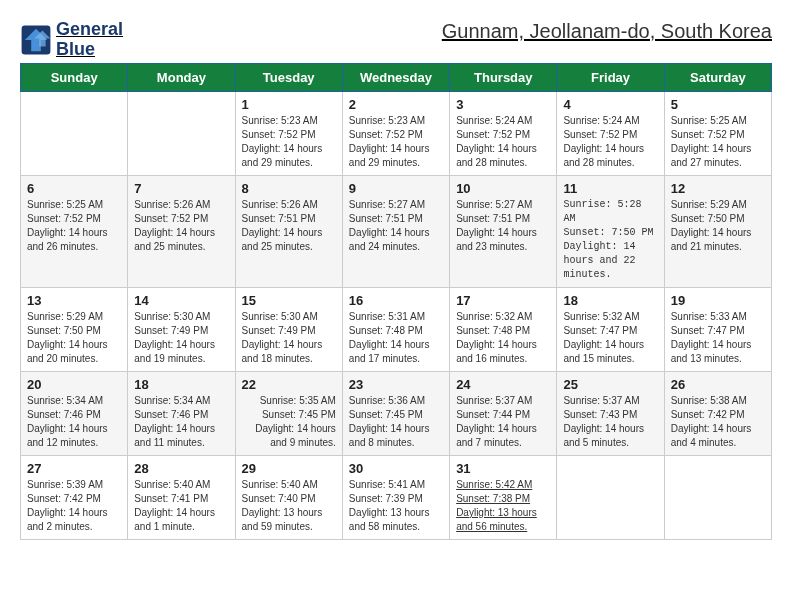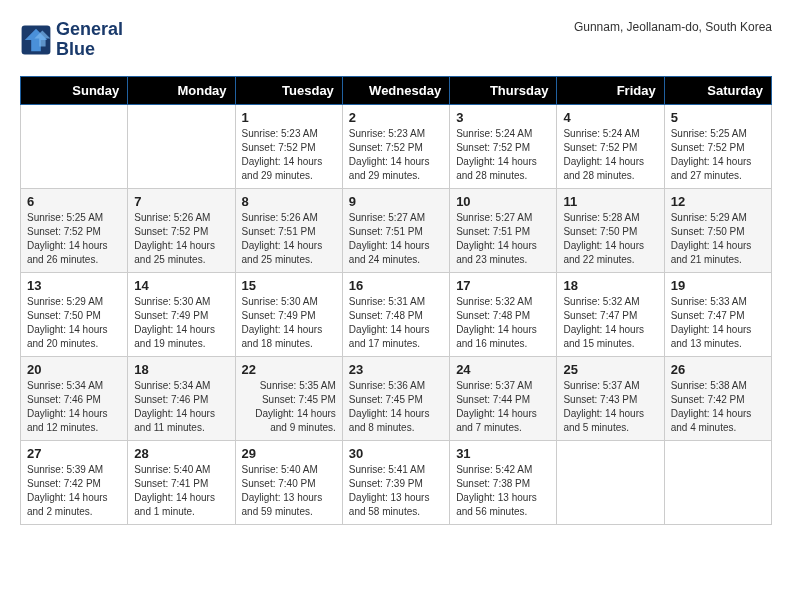--- a/index.html
+++ b/index.html
@@ -7,21 +7,22 @@
       font-family: Arial, sans-serif;
       background: #fff;
       width: 792px;
       min-height: 612px;
       padding: 20px;
     }
     .header {
       display: flex;
       justify-content: space-between;
       align-items: flex-start;
-      margin-bottom: 16px;
+      margin-bottom: 3px;
+      text-decoration: underline;
     }
     .logo {
       display: flex;
       align-items: center;
       gap: 4px;
     }
     .logo-text {
       font-size: 18px;
       font-weight: bold;
       color: #1a3a6b;
@@ -33,32 +34,32 @@
     }
     .title-block {
       text-align: right;
     }
     .month-title {
       font-size: 36px;
       color: #1a3a6b;
       font-weight: normal;
     }
     .location-title {
-      font-size: 12px;
+      font-size: 20px;
       color: #333;
     }
     .calendar {
       width: 100%;
       border-collapse: collapse;
       border: 1px solid #ccc;
     }
     .calendar th {
-      background-color: #000000;
+      background-color: #15803d;
       color: #fff;
-      text-align: right;
+      text-align: center;
       padding: 6px 8px;
       font-size: 13px;
       font-weight: bold;
       border: 1px solid #2060a0;
     }
     .calendar td {
       vertical-align: top;
       border: 1px solid #ccc;
       padding: 5px 6px;
       width: 107px;
@@ -179,21 +180,21 @@
 Daylight: 14 hours and 24 minutes.</div>
         </td>
         <td>
           <span class="day-number">10</span>
           <div class="day-info" style="white-space: pre-line;">Sunrise: 5:27 AM
 Sunset: 7:51 PM
 Daylight: 14 hours and 23 minutes.</div>
         </td>
         <td>
           <span class="day-number">11</span>
-          <div class="day-info" style="white-space: pre-line;">Sunrise: 5:28 AM
+          <div class="day-info" style="white-space: pre-line; font-family: Liberation Mono, monospace;">Sunrise: 5:28 AM
 Sunset: 7:50 PM
 Daylight: 14 hours and 22 minutes.</div>
         </td>
         <td>
           <span class="day-number">12</span>
           <div class="day-info" style="white-space: pre-line;">Sunrise: 5:29 AM
 Sunset: 7:50 PM
 Daylight: 14 hours and 21 minutes.</div>
         </td>
       </tr>
@@ -305,21 +306,21 @@
 Daylight: 13 hours and 59 minutes.</div>
         </td>
         <td>
           <span class="day-number">30</span>
           <div class="day-info" style="white-space: pre-line;">Sunrise: 5:41 AM
 Sunset: 7:39 PM
 Daylight: 13 hours and 58 minutes.</div>
         </td>
         <td>
           <span class="day-number">31</span>
-          <div class="day-info" style="white-space: pre-line;">Sunrise: 5:42 AM
+          <div class="day-info" style="white-space: pre-line; text-decoration: underline;">Sunrise: 5:42 AM
 Sunset: 7:38 PM
 Daylight: 13 hours and 56 minutes.</div>
         </td>
         <td class="empty-cell"></td>
         <td class="empty-cell"></td>
       </tr>
     </tbody>
 </table>
 
 </body></html>

